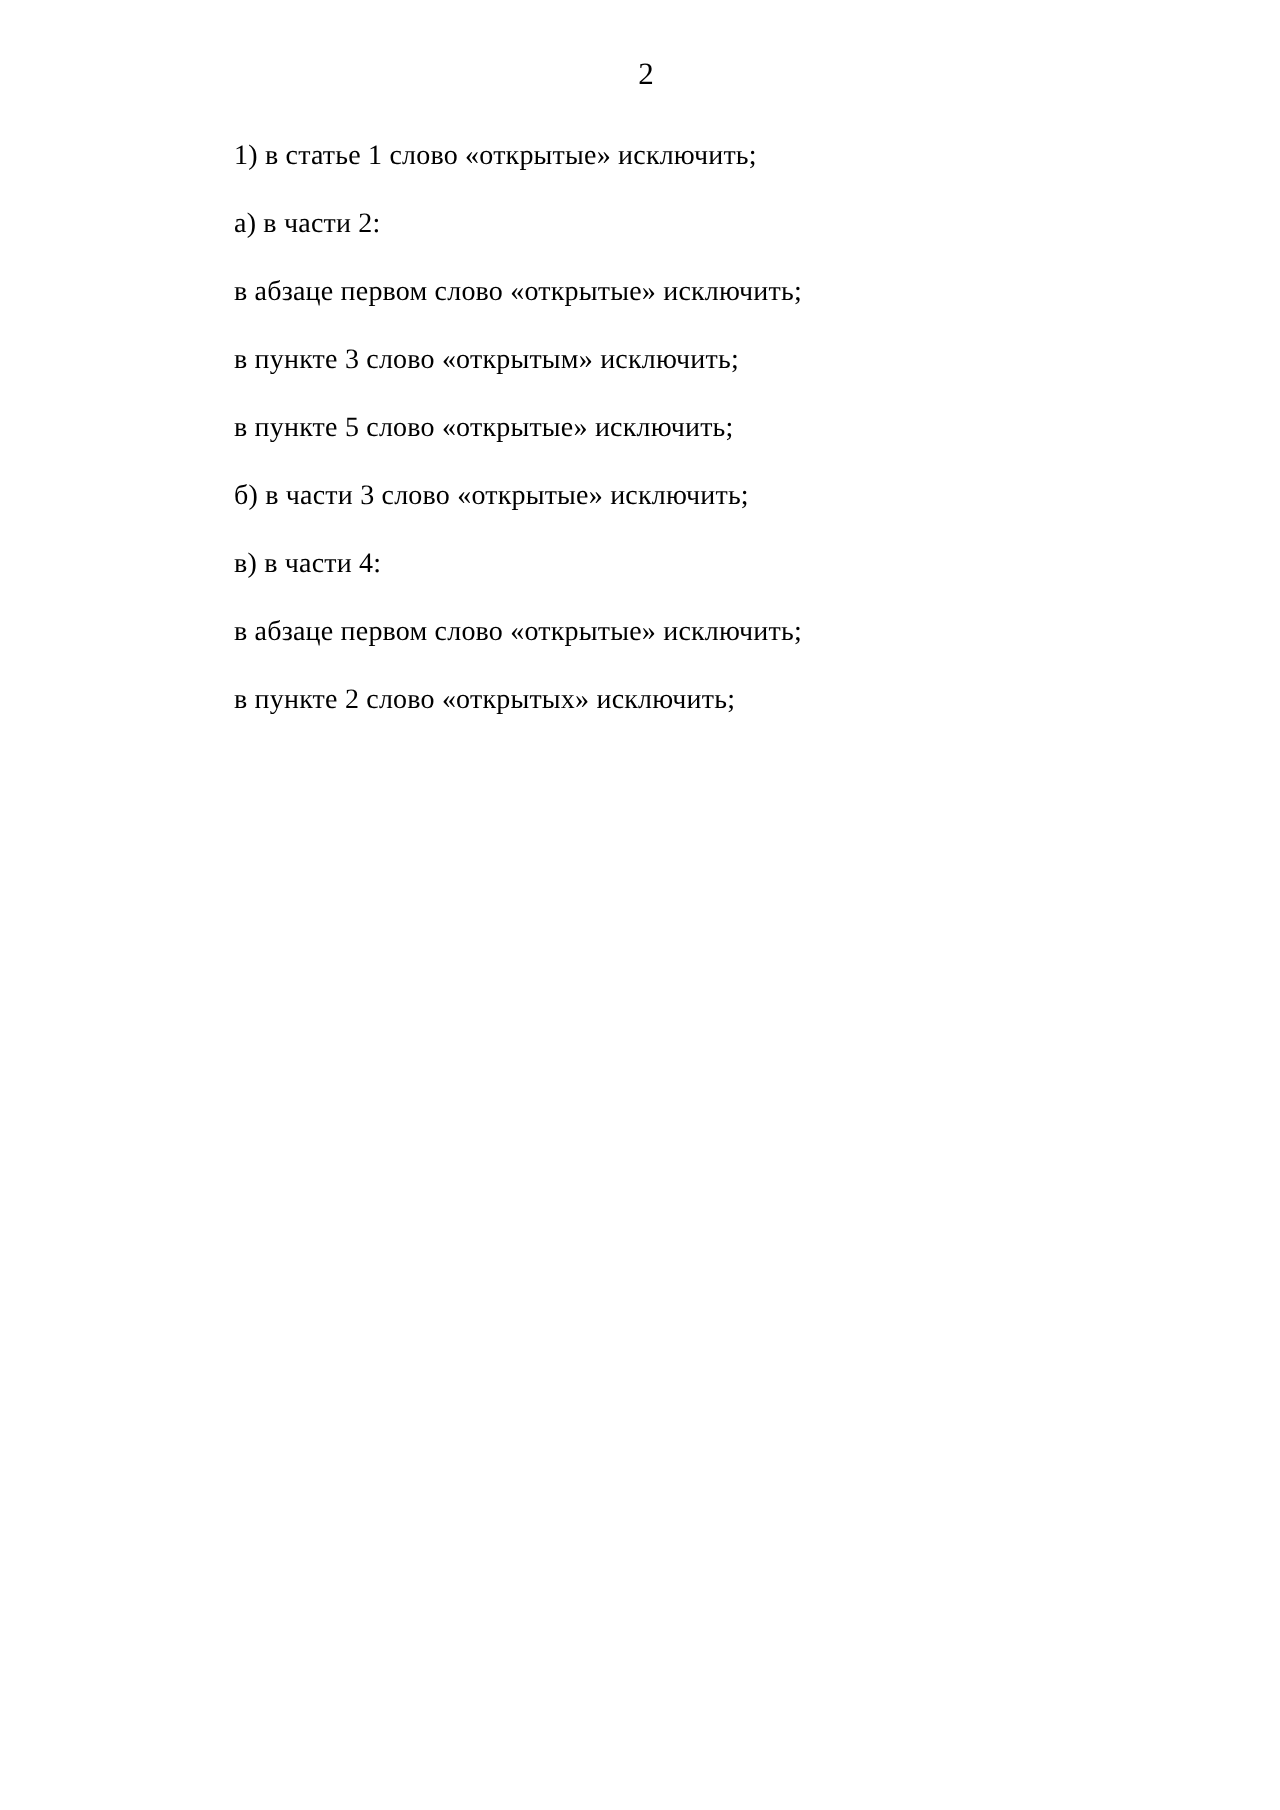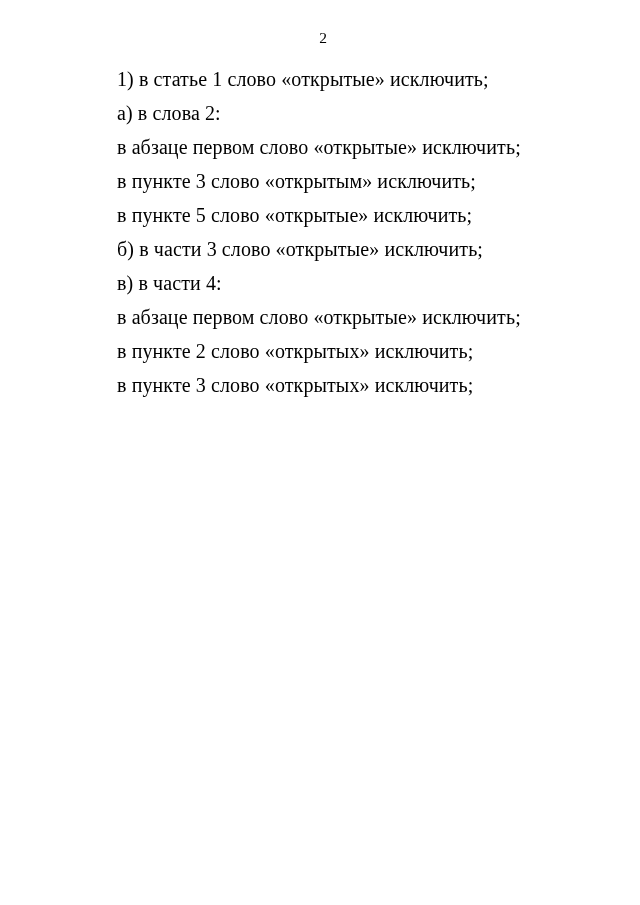--- a/index.html
+++ b/index.html
@@ -22,37 +22,36 @@
     background: #ffffff;
   }
   .page-number {
     text-align: center;
     font-size: 15.5px;
     line-height: 20px;
     margin-bottom: 14px;
   }
   .doc p {
     margin: 0;
-    font-size: 20px;
+    font-size: 14px;
     line-height: 34px;
     text-align: justify;
     text-indent: 37px;
     letter-spacing: 0.1px;
   }
 </style>
 </head>
 <body>
 
 <div class="page">
   <div class="page-number">2</div>
   <div class="doc">
     <p>1) в статье 1 слово «открытые» исключить;</p>
-    <p>а) в слова 2:</p>
+    <p>а) в части 2:</p>
     <p>в абзаце первом слово «открытые» исключить;</p>
     <p>в пункте 3 слово «открытым» исключить;</p>
     <p>в пункте 5 слово «открытые» исключить;</p>
     <p>б) в части 3 слово «открытые» исключить;</p>
     <p>в) в части 4:</p>
     <p>в абзаце первом слово «открытые» исключить;</p>
     <p>в пункте 2 слово «открытых» исключить;</p>
-    <p>в пункте 3 слово «открытых» исключить;</p>
   </div>
 </div>
 
 </body></html>

